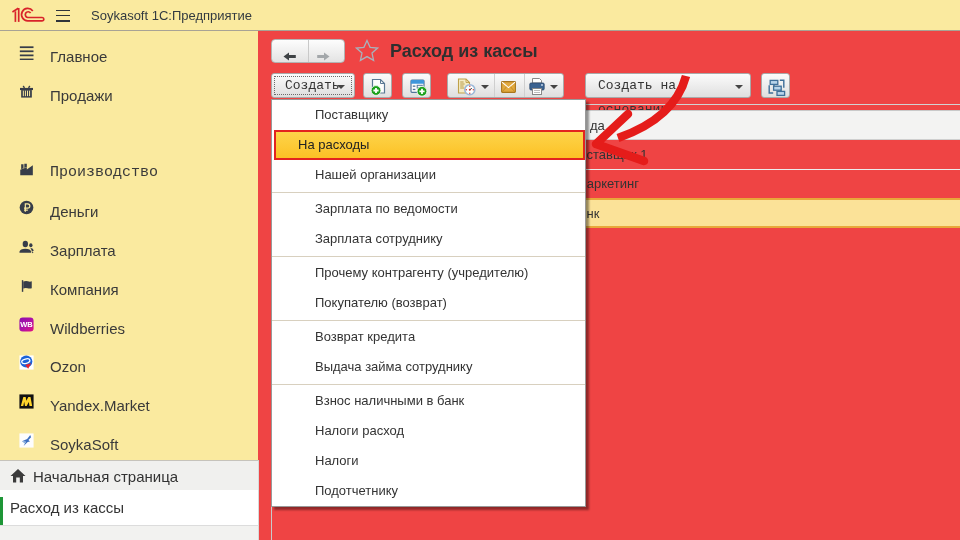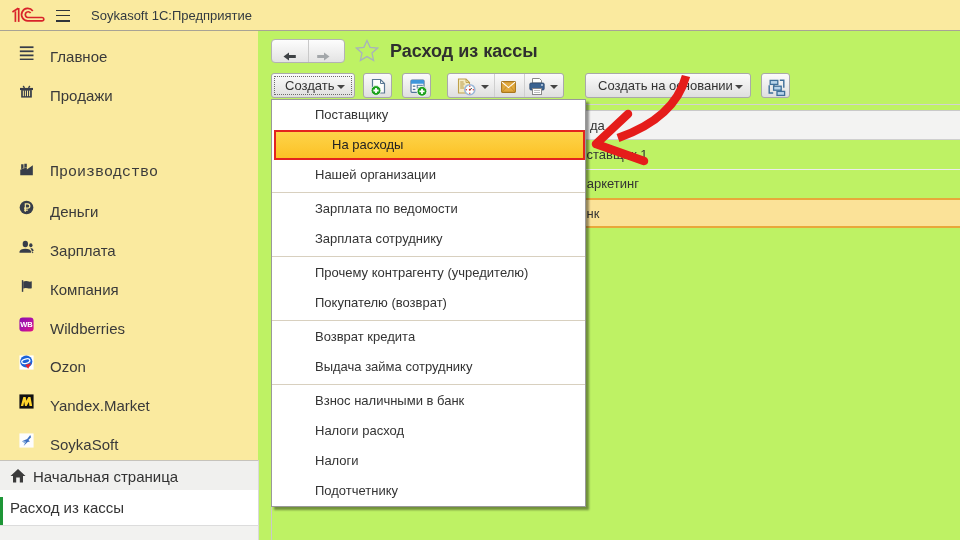--- a/index.html
+++ b/index.html
@@ -1,53 +1,53 @@
 <!DOCTYPE html>
 <html><head>
 <meta charset="utf-8">
 <style>
   html,body{margin:0;padding:0;}
   body{font-family:"Liberation Sans", sans-serif;}
-  #app{position:relative;width:960px;height:540px;overflow:hidden;background:#bef264;}
+  #app{position:relative;width:960px;height:540px;overflow:hidden;background:#ef4444;}
   .abs{position:absolute;}
   
   #topbar{left:0;top:0;width:960px;height:30px;background:#faea9f;border-bottom:1px solid #a8a395;}
   #title{left:91px;top:0;height:30px;line-height:31px;font-size:13px;color:#323a40;}
   
   #sidebar{left:0;top:31px;width:258px;height:429px;background:#faea9f;}
   .sbitem{position:absolute;left:0;width:259px;height:39px;}
   .sbitem .ic{position:absolute;left:19px;top:50%;margin-top:-7.5px;width:15px;height:15px;}
   .sbitem .ic svg{width:15px;height:15px;}
   .sbitem .lb{position:absolute;left:50px;top:4px;height:39px;line-height:39px;font-size:15px;color:#3a3a3a;}
   #homebar{left:0;top:460px;width:258px;height:29px;background:#f0f0ee;border-top:1px solid #c6c3bb;border-right:1px solid #d9d9d9;}
   #homebar .lb{position:absolute;left:33px;top:0;height:30px;line-height:31px;font-size:15px;color:#333;}
   #tabrow{left:0;top:490px;width:258px;height:35px;background:#fff;border-bottom:1px solid #dcdcdc;border-right:1px solid #d9d9d9;}
   #tabrow .green{position:absolute;left:0;top:6.5px;width:3px;height:28px;background:#1e9637;}
   #tabrow .lb{position:absolute;left:10px;top:0;height:35px;line-height:35px;font-size:15px;color:#333;}
   #belowtab{left:0;top:526px;width:258px;height:14px;background:#f2f2f0;border-right:1px solid #d9d9d9;}
   
-  .btn{position:absolute;border:1px solid #a9a9a9;border-radius:3px;background:linear-gradient(#fbfbfb,#dfdfdf);box-sizing:border-box;}
+  .btn{position:absolute;border:1px solid #a9a9a9;border-radius:3px;background:linear-gradient(#fbfbfb,#dfdfdf);box-sizing:border-box;font-family:Liberation Mono, monospace;}
   #navgrp{left:271px;top:39px;width:74px;height:24px;border:1px solid #b3b3b3;border-radius:4px;background:linear-gradient(#fdfdfd,#e3e3e3);box-sizing:border-box;}
   #navdiv{left:308px;top:40px;width:1px;height:22px;background:#c9c9c9;}
   #pagetitle{left:390px;top:38px;height:27px;line-height:27px;font-size:18px;font-weight:bold;color:#2f2f2f;}
   
   .tbtxt{font-size:13px;color:#333;}
   #tbline{left:271px;top:104px;width:689px;height:1px;background:#d2d2d2;}
   
   #listtop{left:271px;top:110px;width:689px;height:1px;background:#c9c9c9;}
   #listleft{left:271px;top:110px;width:1px;height:430px;background:#c9c9c9;}
   #row1{left:272px;top:111px;width:688px;height:28px;background:#f3f3f2;border-bottom:1px solid #cfcfcf;}
   #row2{left:272px;top:140px;width:688px;height:29px;border-bottom:1px solid #ececec;}
   #row4{left:272px;top:198px;width:688px;height:30px;background:#fbe298;border-top:2px solid #e8a73a;border-bottom:2px solid #e8a73a;box-sizing:border-box;}
   .rowtxt{position:absolute;font-size:13px;line-height:15px;color:#333;}
   
   #menu{left:271px;top:99px;width:315px;background:#fff;border:1px solid #999;box-shadow:3px 3px 2px rgba(0,0,0,0.4);box-sizing:border-box;z-index:10;}
   .mi{height:30px;line-height:30px;padding-left:43px;font-size:13px;color:#333;}
   .msep{height:1px;background:#d8d0bf;margin:1.5px 0;}
-  .mhl{height:30px;box-sizing:border-box;margin-left:2px;border:2px solid #e3241f;background:linear-gradient(#fdd44a,#fcc125);line-height:26px;padding-left:56px;font-size:13px;color:#222;}
+  .mhl{height:30px;box-sizing:border-box;margin-left:2px;border:2px solid #e3241f;background:linear-gradient(#fdd44a,#fcc125);line-height:26px;padding-left:22px;font-size:13px;color:#222;}
 </style>
 </head>
 <body>
 <div id="app">
 
   <div class="abs" id="topbar"></div>
   <div class="abs" id="logo1c" style="left:12px;top:4px;width:38px;height:23px;">
     <svg width="38" height="23" viewBox="0 0 38 23">
       <g fill="none" stroke="#d8232a" stroke-width="1.7">
         <path d="M0.4 8.0 L6.3 4.3"></path>

